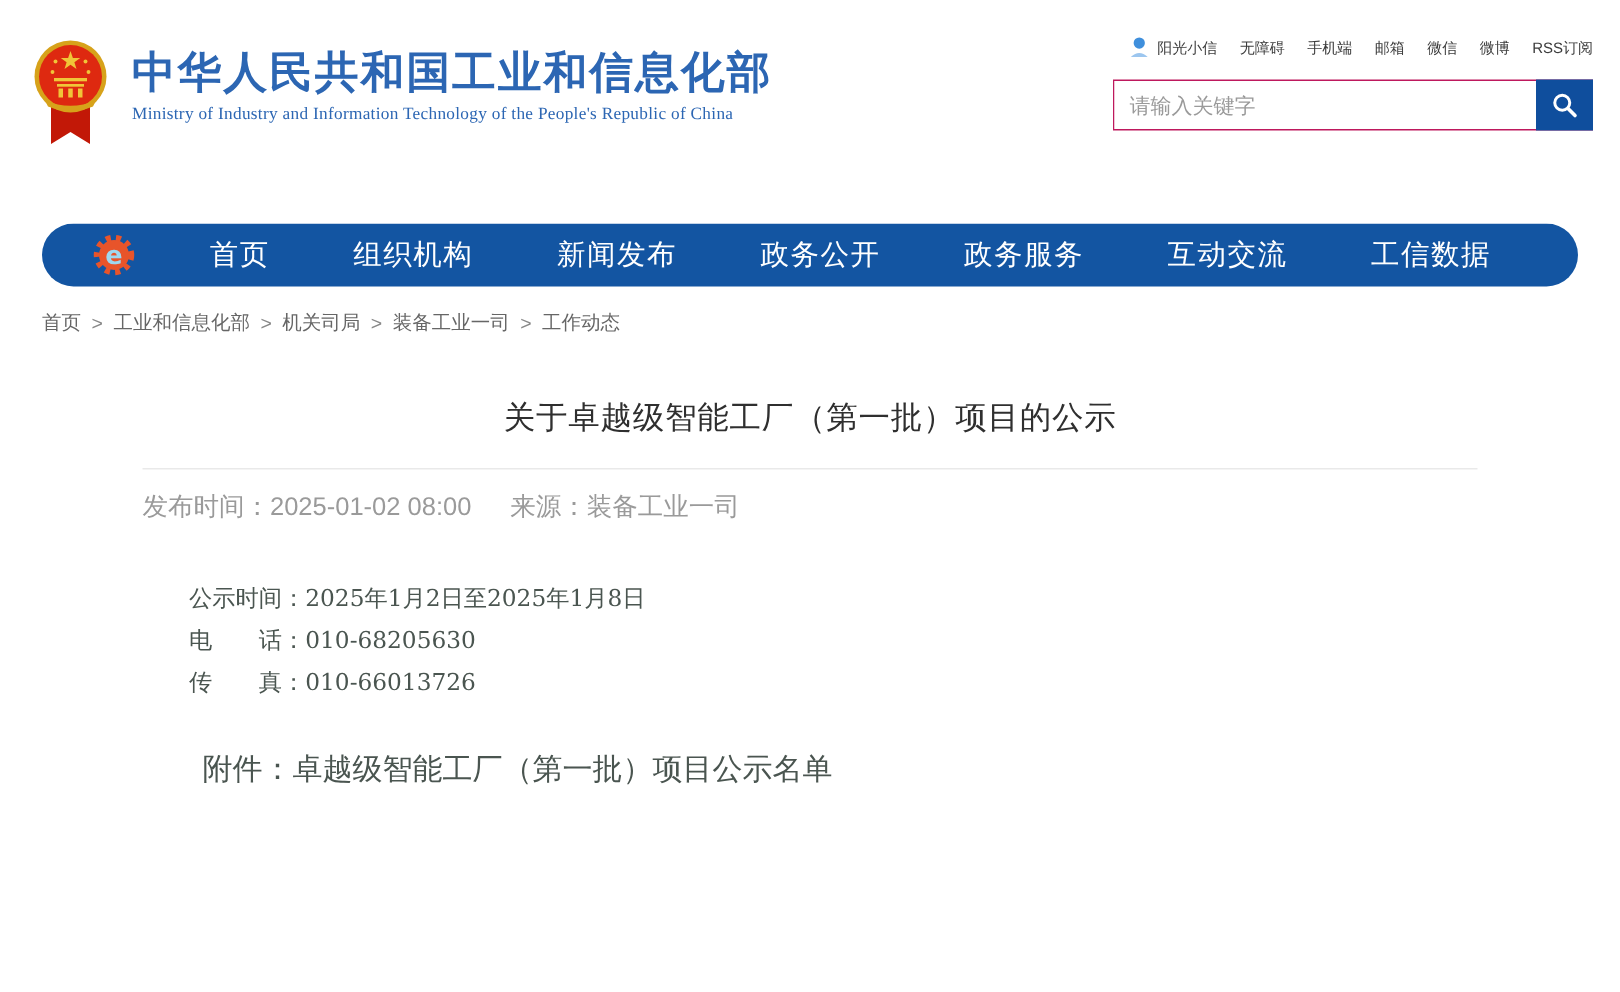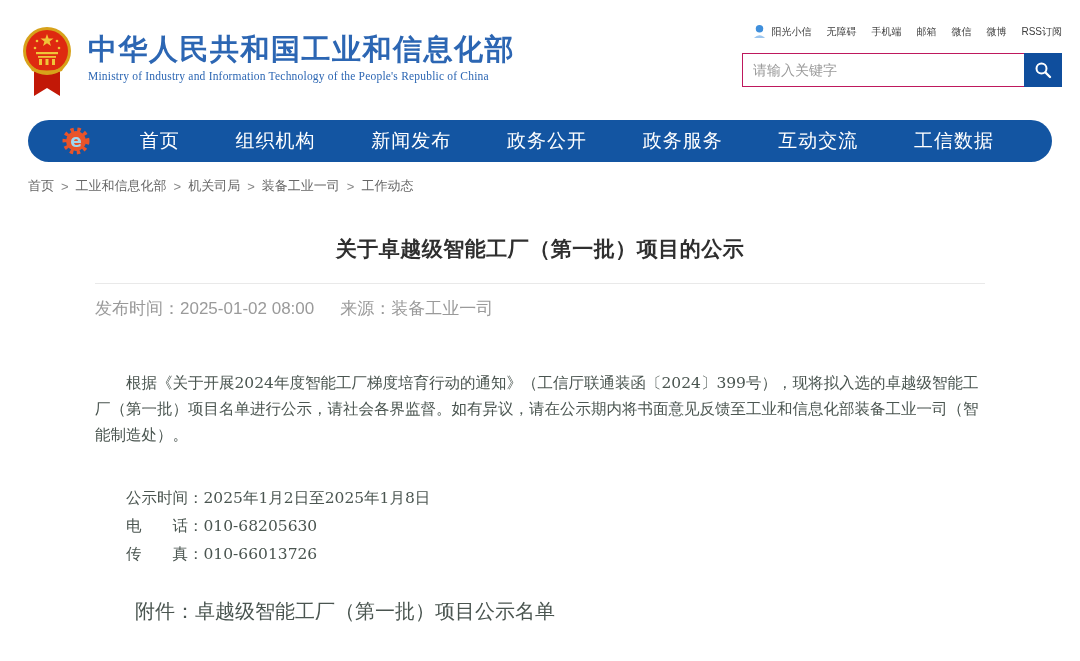--- a/index.html
+++ b/index.html
@@ -1,20 +1,20 @@
 <!DOCTYPE html>
 <html><head>
 <meta charset="utf-8">
 <style>
   * { margin:0; padding:0; box-sizing:border-box; }
   html,body { width:1080px; height:661px; background:#ffffff; overflow:hidden;
     font-family:"Liberation Sans","DejaVu Sans",sans-serif; }
 
   
-  .header { position:relative; height:120px; background:#ffffff; }
+  .header { position:relative; height:149px; background:#ffffff; }
   .brand { position:absolute; left:22px; top:26px; display:flex; align-items:flex-start; }
   .emblem { width:50px; height:76px; flex:0 0 auto; }
   .brand-text { margin-left:16px; padding-top:6px; }
   .brand-title { font-size:29px; font-weight:bold; color:#2c66b3; letter-spacing:1.5px; line-height:34px; }
   .brand-sub { font-size:11.5px; color:#2c66b3; margin-top:4px; letter-spacing:0.2px;font-family:Liberation Serif, serif; }
 
   .topbar { position:absolute; right:18px; top:24px; display:flex; align-items:center; gap:15px;
     font-size:10px; color:#3c3c3c; }
   .topbar .qlink { cursor:pointer; display:flex; align-items:center; gap:4px; }
   .mascot-icon { width:15px; height:15px; display:inline-block; }
@@ -35,21 +35,21 @@
     margin:0 30px 0 20px; }
   .nav-item { color:#ffffff; font-size:19px; letter-spacing:1px; cursor:pointer; white-space:nowrap; }
 
   
   .breadcrumb { margin:15px 28px 0 28px; font-size:13px; color:#666; display:flex; gap:7px; align-items:center; }
   .crumb { cursor:pointer; }
   .crumb-sep { color:#888; }
 
   
   .article { width:890px; margin:0 auto; color:#4a5550; }
-  .article-title { margin-top:40px; text-align:center; font-size:21px; font-weight:bold;
+  .article-title { margin-top:40px; text-align:center; font-size:21px; font-weight:normal;
     color:#2f2f2f; letter-spacing:0.5px; }
   .article-divider { margin-top:20px; border-top:1px solid #e9e9e9; }
   .article-meta { margin-top:13px; text-align:left; font-size:17px; color:#9a9a9a; }
   .article-meta .meta-src { margin-left:26px; }
 
   .article-body { margin-top:50px; font-family:"DejaVu Serif","Liberation Serif",serif;
     font-size:15.5px; line-height:26px; color:#4a5550; }
   .article-body p { text-indent:2em; }
 
   .info-lines { margin-top:36px; font-family:"DejaVu Serif","Liberation Serif",serif;
@@ -156,23 +156,20 @@
   <span class="crumb">工作动态</span>
 </div>
 
 <div class="article">
   <div class="article-title">关于卓越级智能工厂（第一批）项目的公示</div>
   <div class="article-divider"></div>
   <div class="article-meta">
     <span>发布时间：</span><span>2025-01-02 08:00</span><span class="meta-src">来源：</span><span>装备工业一司</span>
   </div>
 
-  <div class="article-body">
-    <p>根据《关于开展2024年度智能工厂梯度培育行动的通知》（工信厅联通装函〔2024〕399号），现将拟入选的卓越级智能工厂（第一批）项目名单进行公示，请社会各界监督。如有异议，请在公示期内将书面意见反馈至工业和信息化部装备工业一司（智能制造处）。</p>
-  </div>
 
   <div class="info-lines">
     <div class="info-line">公示时间：2025年1月2日至2025年1月8日</div>
     <div class="info-line">电　　话：010-68205630</div>
     <div class="info-line">传　　真：010-66013726</div>
   </div>
 
   <div class="attachment">
     <span>附件：</span><span class="attach-name">卓越级智能工厂（第一批）项目公示名单</span>
   </div>

